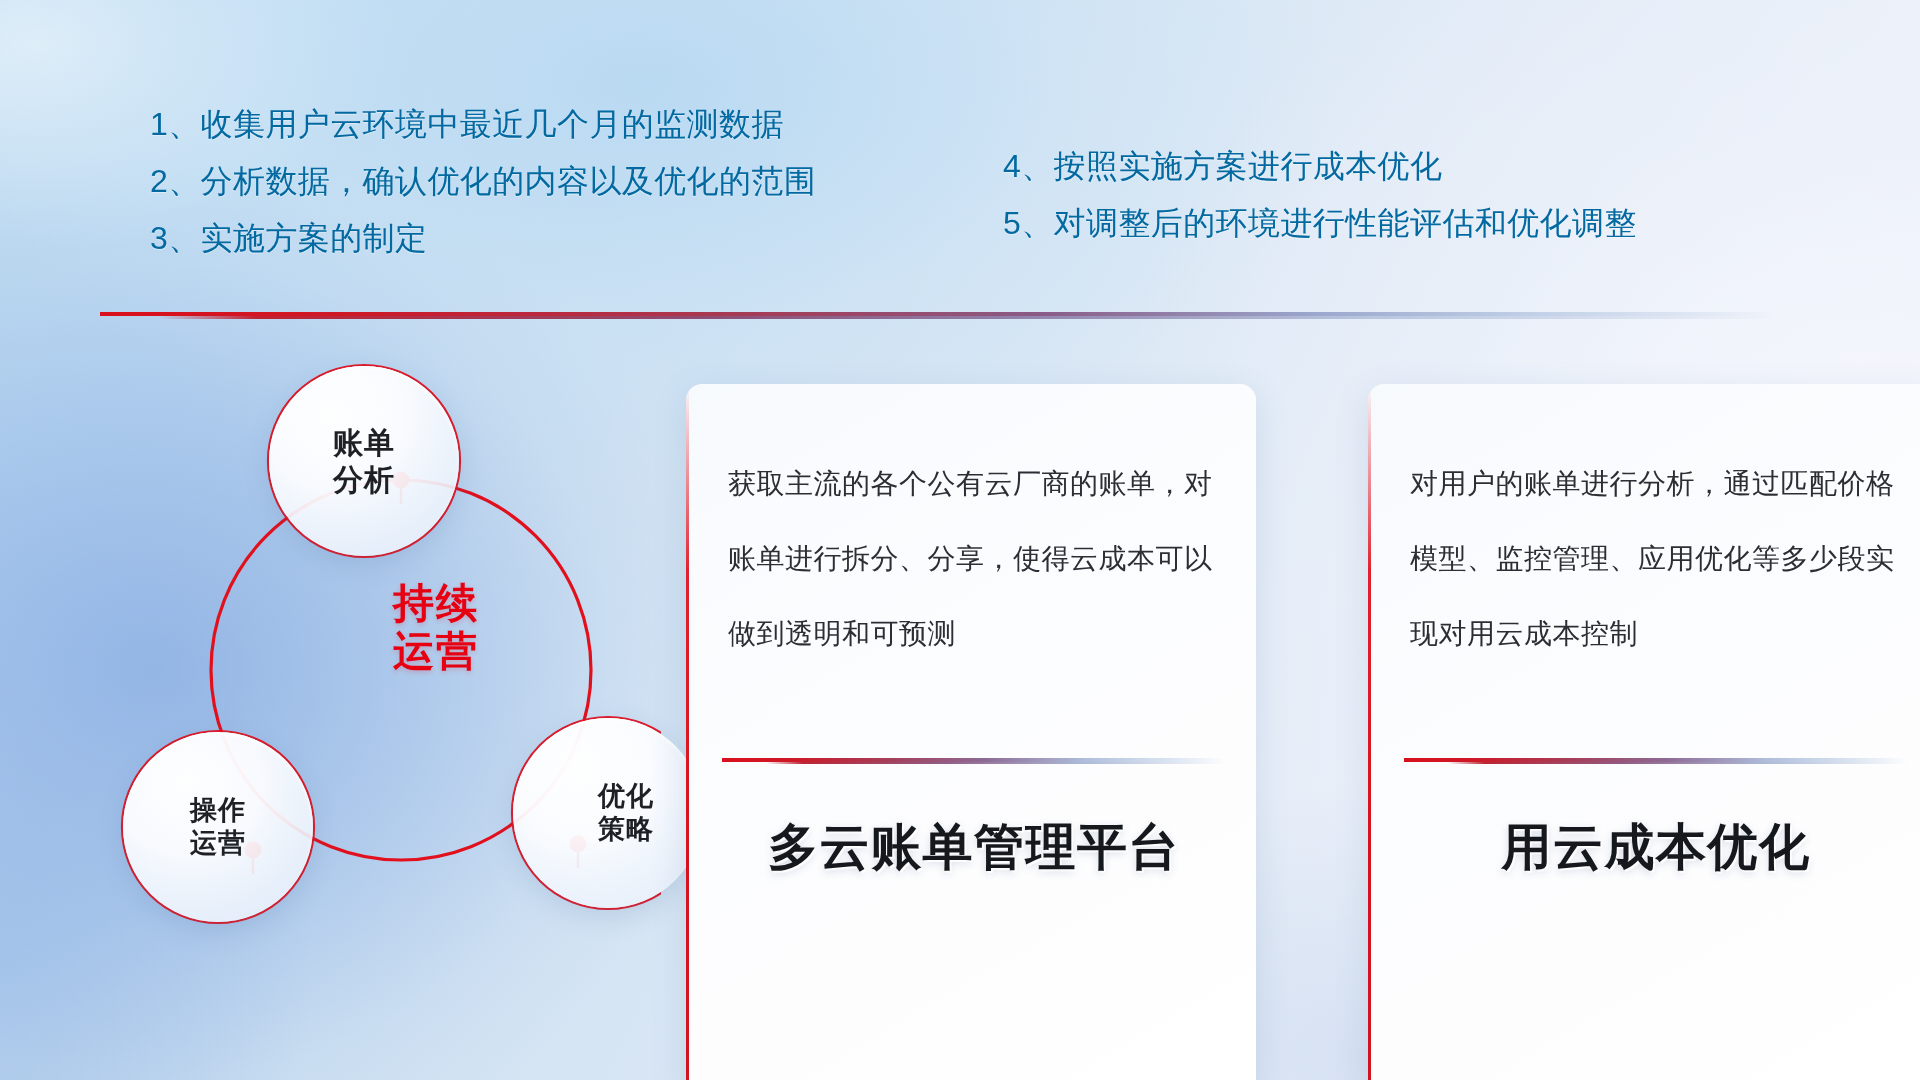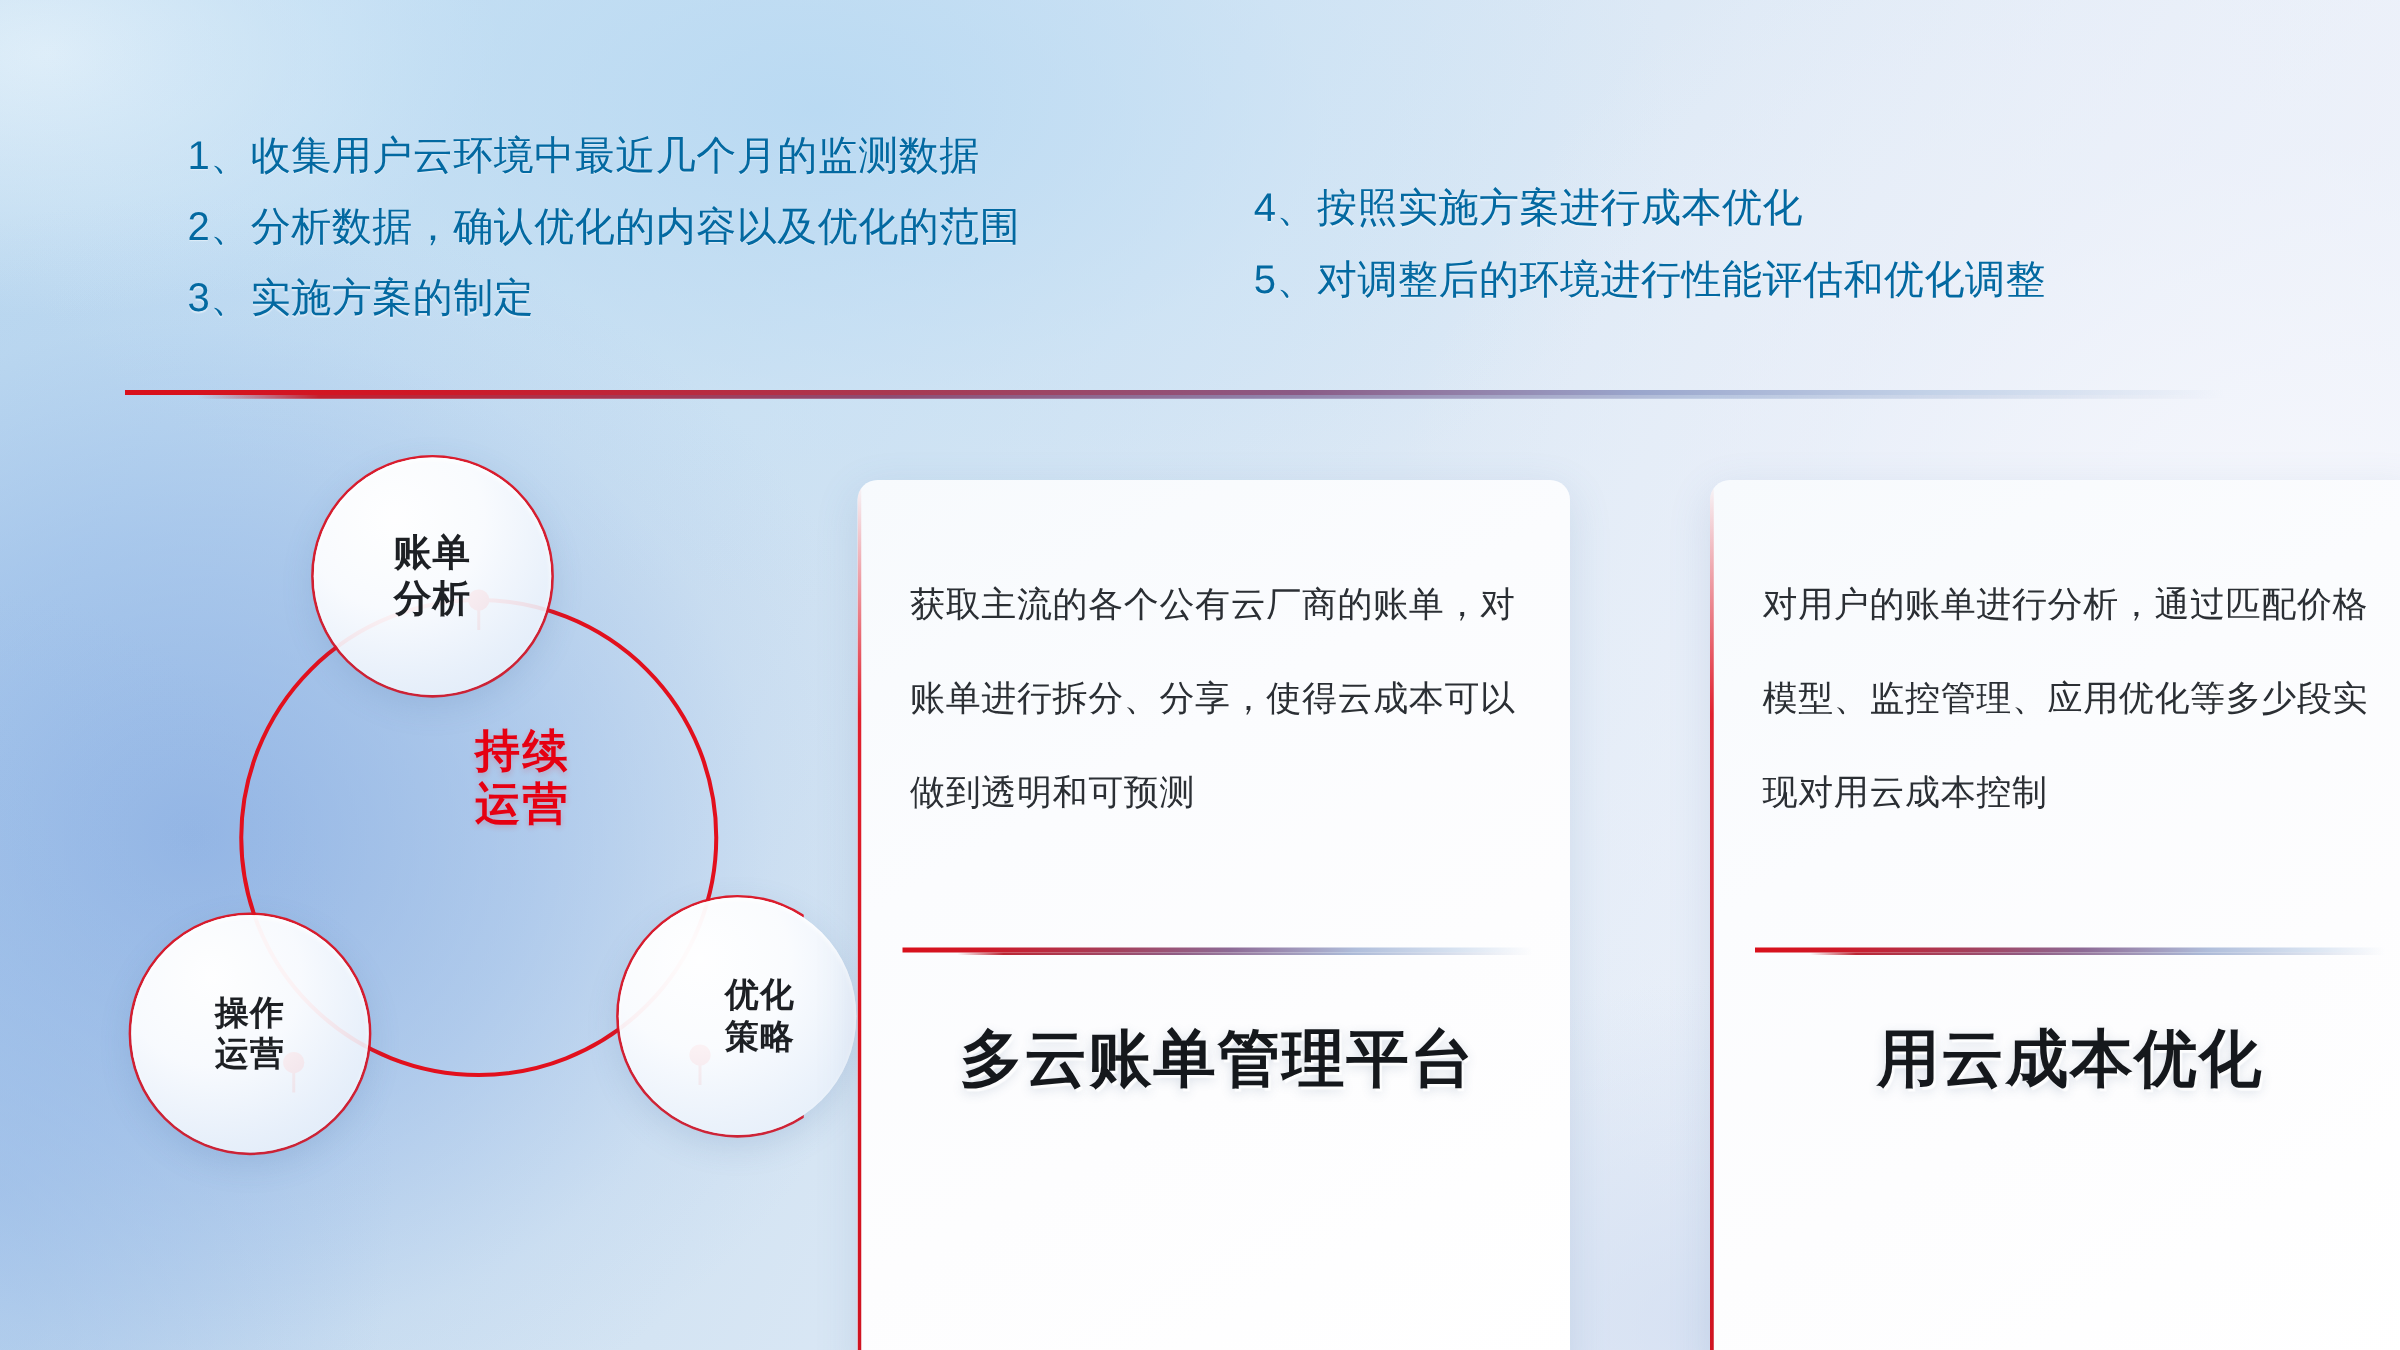--- a/index.html
+++ b/index.html
@@ -72,21 +72,21 @@
       #8a5b86 56%,#9aa6cc 72%,#c3d2e8 86%,rgba(220,230,244,0) 100%);
   }
   #rule .rule-bottom{
     position:absolute;left:58px;top:4px;width:calc(100% - 58px);height:3px;
     background:linear-gradient(90deg,rgba(217,16,27,0) 0%,#c2202f 6%,
       #8d4c73 34%,#8f7fa8 52%,#b6c4de 74%,rgba(226,234,246,0) 100%);
     filter:blur(.3px);
   }
 
   
-  #venn{position:absolute;left:83px;top:352px;width:560px;height:600px;}
+  #venn{position:absolute;left:101px;top:352px;width:560px;height:600px;}
   #venn svg{position:absolute;left:0;top:0;}
   .bubble{
     position:absolute;border-radius:50%;
     background:
       radial-gradient(circle at 34% 26%, rgba(255,255,255,.99) 0%,
         rgba(252,253,255,.95) 38%, rgba(238,244,252,.9) 70%,
         rgba(226,236,249,.86) 100%);
     box-shadow:0 8px 26px rgba(70,110,160,.18),
                inset 0 2px 4px rgba(255,255,255,.9);
     display:flex;align-items:center;justify-content:center;
@@ -98,21 +98,21 @@
   }
   #b-top{left:168px;top:14px;width:190px;height:190px;}
   #b-top .btxt{font-size:30px;}
   #b-left{left:22px;top:380px;width:190px;height:190px;text-align:center;}
   #b-left .btxt{font-size:27px;}
   #b-right{left:412px;top:366px;width:190px;height:190px;}
   #b-right .btxt{font-size:27px;margin-left:36px;}
   #center-label{
     position:absolute;left:235px;top:228px;width:200px;
     text-align:center;color:#e60012;font-weight:900;
-    font-size:36px;line-height:1.16;letter-spacing:2px;
+    font-size:41px;line-height:1.16;letter-spacing:2px;
     text-shadow:0 2px 5px rgba(230,0,18,.2);
   }
 
   
   .card{
     position:absolute;top:384px;width:570px;height:720px;
     border-radius:16px;
     background:linear-gradient(150deg,#f7fafd 0%,#fbfcfe 34%,
       #fdfdfe 62%,#ffffff 100%);
     box-shadow:0 10px 34px rgba(80,118,166,.16);

